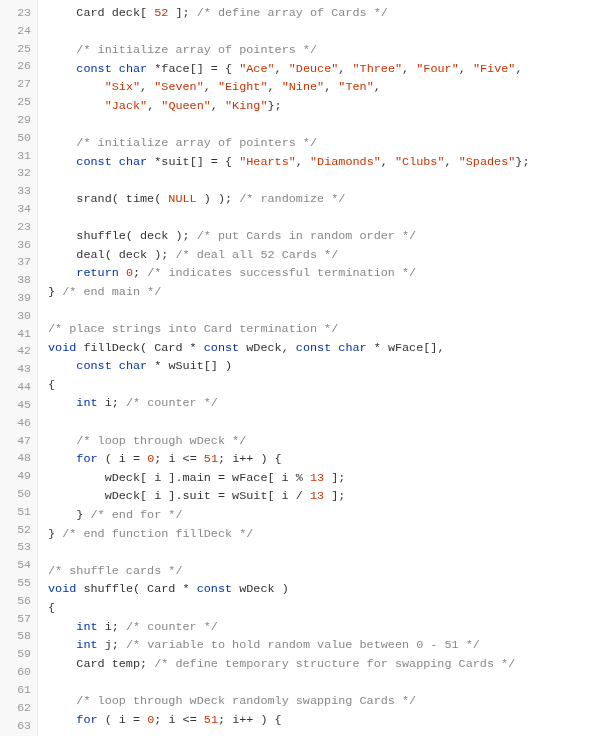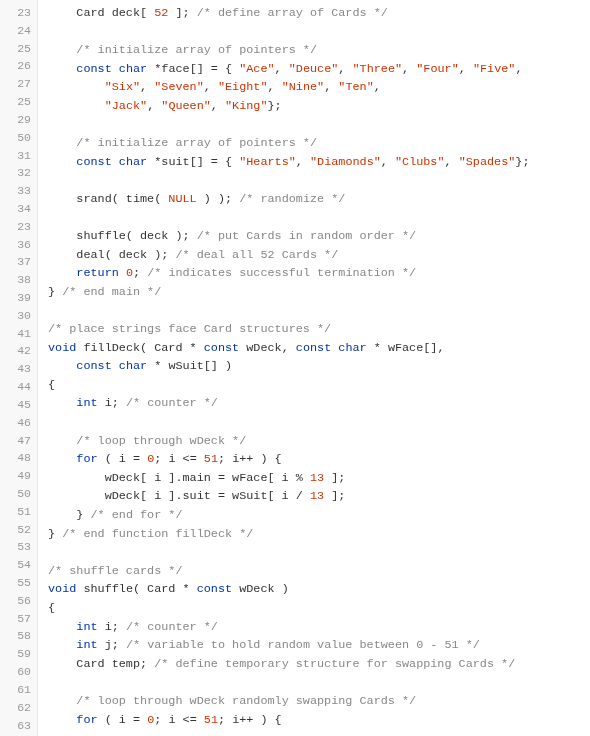--- a/index.html
+++ b/index.html
@@ -113,21 +113,21 @@
       <div class="code-line"><span class="plain">    </span><span class="cm">/* initialize array of pointers */</span></div>
       <div class="code-line"><span class="plain">    </span><span class="kw">const</span><span class="plain"> </span><span class="kw">char</span><span class="plain"> *suit[] = { </span><span class="str">"Hearts"</span><span class="plain">, </span><span class="str">"Diamonds"</span><span class="plain">, </span><span class="str">"Clubs"</span><span class="plain">, </span><span class="str">"Spades"</span><span class="plain">};</span></div>
       <div class="code-line">&nbsp;</div>
       <div class="code-line"><span class="plain">    srand( time( </span><span class="num">NULL</span><span class="plain"> ) ); </span><span class="cm">/* randomize */</span></div>
       <div class="code-line">&nbsp;</div>
       <div class="code-line"><span class="plain">    shuffle( deck ); </span><span class="cm">/* put Cards in random order */</span></div>
       <div class="code-line"><span class="plain">    deal( deck ); </span><span class="cm">/* deal all 52 Cards */</span></div>
       <div class="code-line"><span class="plain">    </span><span class="kw">return</span><span class="plain"> </span><span class="num">0</span><span class="plain">; </span><span class="cm">/* indicates successful termination */</span></div>
       <div class="code-line"><span class="plain">} </span><span class="cm">/* end main */</span></div>
       <div class="code-line">&nbsp;</div>
-      <div class="code-line"><span class="cm">/* place strings face Card structures */</span></div>
+      <div class="code-line"><span class="cm">/* place strings into Card termination */</span></div>
       <div class="code-line"><span class="kw">void</span><span class="plain"> fillDeck( Card * </span><span class="kw">const</span><span class="plain"> wDeck, </span><span class="kw">const</span><span class="plain"> </span><span class="kw">char</span><span class="plain"> * wFace[],</span></div>
       <div class="code-line"><span class="plain">    </span><span class="kw">const</span><span class="plain"> </span><span class="kw">char</span><span class="plain"> * wSuit[] )</span></div>
       <div class="code-line"><span class="plain">{</span></div>
       <div class="code-line"><span class="plain">    </span><span class="kw">int</span><span class="plain"> i; </span><span class="cm">/* counter */</span></div>
       <div class="code-line">&nbsp;</div>
       <div class="code-line"><span class="plain">    </span><span class="cm">/* loop through wDeck */</span></div>
       <div class="code-line"><span class="plain">    </span><span class="kw">for</span><span class="plain"> ( i = </span><span class="num">0</span><span class="plain">; i &lt;= </span><span class="num">51</span><span class="plain">; i++ ) {</span></div>
       <div class="code-line"><span class="plain">        wDeck[ i ].main = wFace[ i % </span><span class="num">13</span><span class="plain"> ];</span></div>
       <div class="code-line"><span class="plain">        wDeck[ i ].suit = wSuit[ i / </span><span class="num">13</span><span class="plain"> ];</span></div>
       <div class="code-line"><span class="plain">    } </span><span class="cm">/* end for */</span></div>

